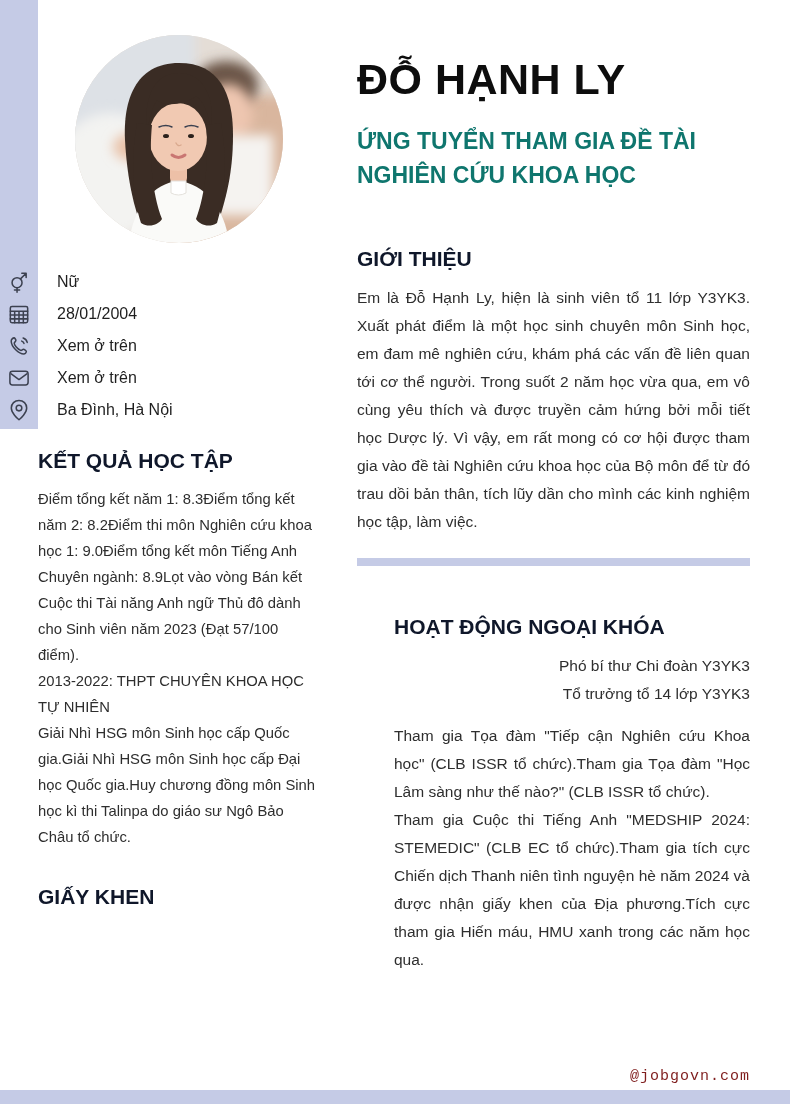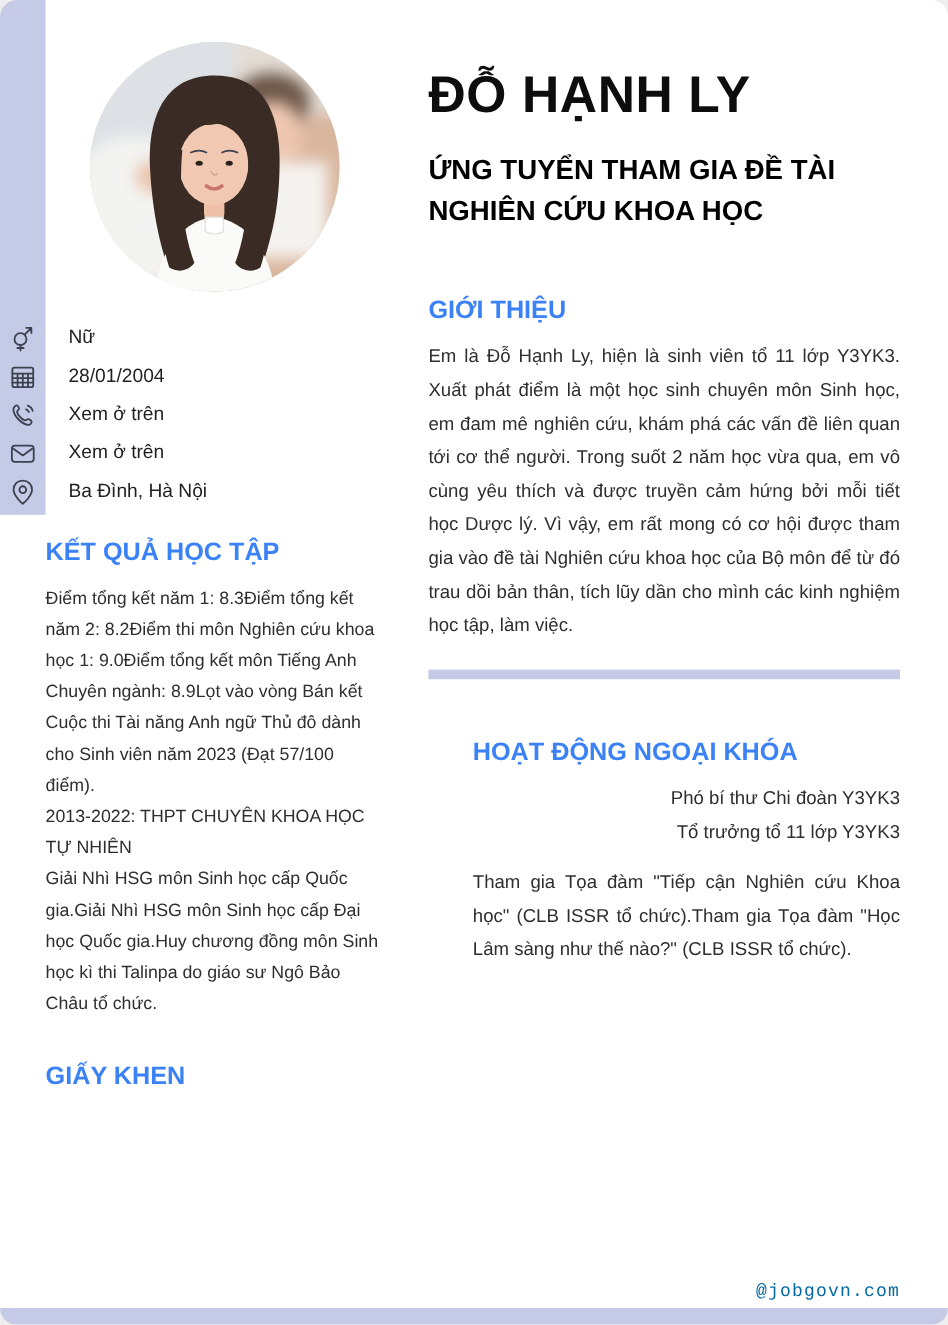--- a/index.html
+++ b/index.html
@@ -1,50 +1,50 @@
 <!DOCTYPE html>
 <html><head>
 <meta charset="utf-8">
 <style>
   html,body{margin:0;padding:0;background:#eee;}
   .page{
     position:relative;width:790px;height:1104px;margin:0 auto;
     background:#ffffff;overflow:hidden;
-    font-family:"Liberation Sans",sans-serif;color:#2e2e2e;border-radius:14px;
+    font-family:"Liberation Sans",sans-serif;color:#2e2e2e;
   }
   
   .side-strip{position:absolute;left:0;top:0;width:38px;height:429px;background:#c5cbe6;}
   .bottom-bar{position:absolute;left:0;bottom:0;width:790px;height:14px;background:#c5cbe6;}
   .divider{height:8px;background:#c5cbe6;margin:22px 0 23px 0;}
   
   .photo{position:absolute;left:75px;top:35px;width:208px;height:208px;border-radius:50%;overflow:hidden;background:#e6e0da;}
   .photo svg{display:block;}
   
   .hdr{position:absolute;left:357px;top:54px;width:400px;}
   .name{margin:0;font-size:43px;line-height:50px;font-weight:700;color:#0d0d0d;letter-spacing:.5px;}
-  .subtitle{margin:20px 0 0 0;font-size:23px;line-height:34px;font-weight:700;color:#000000;}
+  .subtitle{margin:20px 0 0 0;font-size:23px;line-height:34px;font-weight:700;color:#0f766e;}
   
   .contact{position:absolute;left:0;top:266px;width:345px;margin:0;padding:0;list-style:none;}
   .contact li{height:32px;display:flex;align-items:center;}
   .cicon{width:38px;display:flex;justify-content:center;align-items:center;flex:0 0 38px;}
   .clabel{margin-left:19px;font-size:16px;color:#1f1f1f;}
   
   .left-col{position:absolute;left:38px;top:448px;width:281px;font-size:14.8px;line-height:26px;}
   .right-col{position:absolute;left:357px;top:246px;width:393px;font-size:15.5px;line-height:28px;}
-  h3{margin:0 0 12px 0;font-size:21px;line-height:26px;font-weight:700;color:#3b82f6;}
+  h3{margin:0 0 12px 0;font-size:21px;line-height:26px;font-weight:700;color:#0f172a;}
   p{margin:0;}
   .justify{text-align:justify;}
   .sec-awards{margin-top:34px;}
   .indent{padding-left:37px;margin-top:48px;}
   .role{line-height:28px;text-align:right;}
   .gap{margin-top:14px;}
   
   .footer-credit{
     position:absolute;right:40px;top:1068px;
-    font-family:"Liberation Mono",monospace;font-size:15px;color:#0369a1;letter-spacing:1px;
+    font-family:"Liberation Mono",monospace;font-size:15px;color:#7f1d1d;letter-spacing:1px;
   }
   .ic{stroke:#3c4150;stroke-width:1.4;fill:none;stroke-linecap:round;stroke-linejoin:round;}
 </style>
 </head>
 <body>
 
 <div class="page">
 
   <div class="side-strip"></div>
 
@@ -158,21 +158,22 @@
 
   <main class="right-col">
     <section>
       <h3>GIỚI THIỆU</h3>
       <p class="justify">Em là Đỗ Hạnh Ly, hiện là sinh viên tổ 11 lớp Y3YK3. Xuất phát điểm là một học sinh chuyên môn Sinh học, em đam mê nghiên cứu, khám phá các vấn đề liên quan tới cơ thể người. Trong suốt 2 năm học vừa qua, em vô cùng yêu thích và được truyền cảm hứng bởi mỗi tiết học Dược lý. Vì vậy, em rất mong có cơ hội được tham gia vào đề tài Nghiên cứu khoa học của Bộ môn để từ đó trau dồi bản thân, tích lũy dần cho mình các kinh nghiệm học tập, làm việc.</p>
     </section>
     <div class="divider"></div>
     <section class="indent">
       <h3>HOẠT ĐỘNG NGOẠI KHÓA</h3>
       <p class="role">Phó bí thư Chi đoàn Y3YK3</p>
-      <p class="role">Tổ trưởng tổ 11 lớp Y3YK3</p>
+      <p class="role">Tổ trưởng tổ 14 lớp Y3YK3</p>
       <p class="justify gap">Tham gia Tọa đàm "Tiếp cận Nghiên cứu Khoa học" (CLB ISSR tổ chức).Tham gia Tọa đàm "Học Lâm sàng như thế nào?" (CLB ISSR tổ chức).</p>
+      <p class="justify">Tham gia Cuộc thi Tiếng Anh "MEDSHIP 2024: STEMEDIC" (CLB EC tổ chức).Tham gia tích cực Chiến dịch Thanh niên tình nguyện hè năm 2024 và được nhận giấy khen của Địa phương.Tích cực tham gia Hiến máu, HMU xanh trong các năm học qua.</p>
     </section>
   </main>
 
   <div class="footer-credit">@jobgovn.com</div>
   <div class="bottom-bar"></div>
 
 </div>
 
 </body></html>

